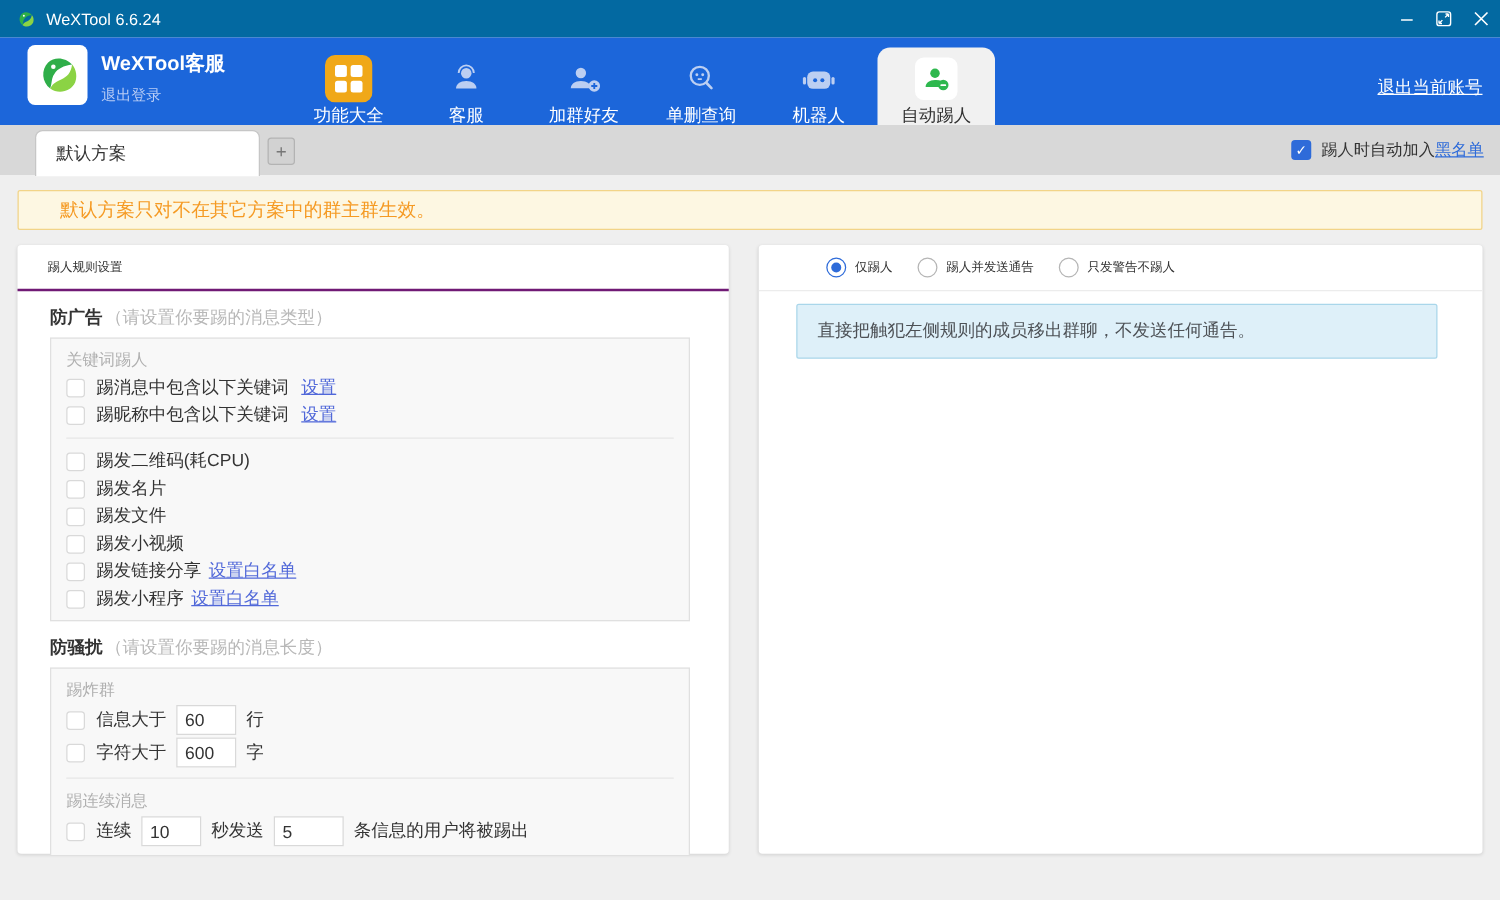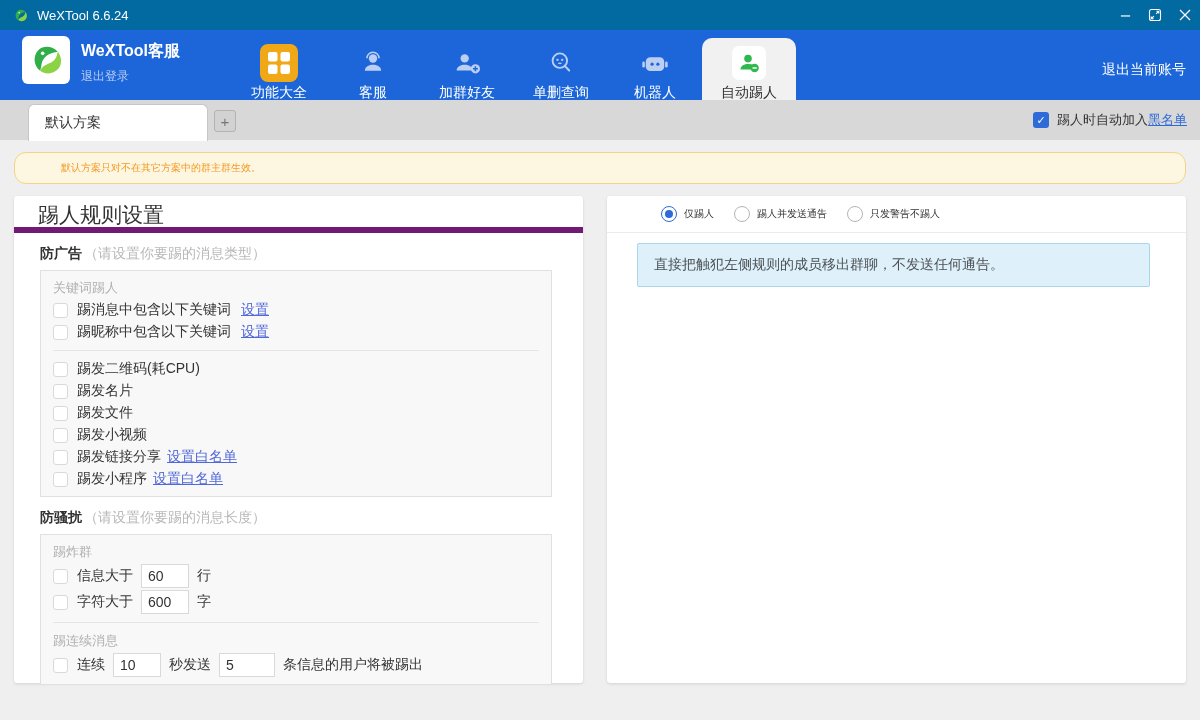--- a/index.html
+++ b/index.html
@@ -26,50 +26,50 @@
   .nav-item { width:94px; height:70px; display:flex; flex-direction:column; align-items:center;
               padding-top:5px; cursor:pointer; position:relative; }
   .nav-item .icon-slot { height:40px; display:grid; place-items:center; }
   .nav-item .nav-label { font-size:14px; color:#fff; margin-top:1px; }
   .nav-item.selected { background:#f1f1f1; border-radius:10px 10px 0 0; }
   .nav-item.selected .nav-label { color:#333; }
   .icon-box-orange { width:38px; height:38px; }
   .icon-box-white { width:34px; height:34px; background:#fff; border-radius:7px; display:grid; place-items:center; }
   .more-dots { position:absolute; bottom:-1px; right:7px; color:#2e6bd9; font-size:13px;
                font-weight:bold; letter-spacing:2px; cursor:pointer; }
-  .logout-account { position:absolute; right:14px; top:31px; font-size:14px; color:#fff; cursor:pointer; }
+  .logout-account { position:absolute; right:14px; top:31px; font-size:14px; color:#fff; cursor:pointer;text-decoration:underline; }
 
   
   .tabstrip { position:absolute; top:100px; left:0; width:1200px; height:40px; background:#d8d8d8;padding-left:18px; }
   .scheme-tab { position:absolute; left:28px; top:4px; width:180px; height:37px; background:#fff;
                 border:1px solid #c6c6c6; border-bottom:none; border-radius:6px 6px 0 0;
                 display:flex; align-items:center; padding-left:16px; font-size:14px; color:#333; cursor:pointer; }
   .add-tab { position:absolute; left:214px; top:10px; width:22px; height:22px; background:#d2d2d2;
              border:1px solid #b3b3b3; border-radius:3px; display:grid; place-items:center;
              color:#767676; font-size:15px; line-height:1; cursor:pointer; }
   .blacklist { position:absolute; right:13px; top:0; height:40px; display:flex; align-items:center;
                font-size:13px; color:#333; }
   .cbx { width:16px; height:16px; border-radius:3px; margin-right:8px; cursor:pointer;
          display:grid; place-items:center; }
   .cbx.checked { background:#2e6bd9; color:#fff; font-size:11px; }
   .blacklist a { color:#2e6bd9; text-decoration:underline; cursor:pointer; }
 
   
   .notice { position:absolute; left:14px; top:152px; width:1172px; height:32px; background:#fdf7e2;
-            border:1px solid #f2d488; border-radius:12px; display:flex; align-items:center;
-            padding-left:46px; font-size:10px; color:#f59a23; }
+            border:1px solid #f2d488; border-radius:2px; display:flex; align-items:center;
+            padding-left:33px; font-size:15px; color:#f59a23; }
 
   
   .card { position:absolute; top:196px; height:487px; background:#fff; border-radius:3px;
           box-shadow:0 1px 3px rgba(0,0,0,.12); }
   .card-left { left:14px; width:569px; }
   .card-right { left:607px; width:579px; }
 
-  .panel-title { height:37px; line-height:37px; padding-left:24px; font-size:21px; color:#333;
-                 border-bottom:6px solid #701a75; }
+  .panel-title { height:37px; line-height:37px; padding-left:24px; font-size:10px; color:#333;
+                 border-bottom:2px solid #701a75; }
   .section { margin:0 31px 0 26px; }
   .section-head { margin-top:12px; font-size:14px; display:flex; align-items:center; }
   .section-title { font-weight:bold; color:#333; }
   .section-hint { color:#b8b8b8; margin-left:2px; }
   .group-box { margin-top:7px; background:#f8f8f8; border:1px solid #e0e0e0; padding:6px 12px; }
   .group-label { color:#b0b0b0; font-size:13px; height:22px; line-height:22px; }
   .check-row { display:flex; align-items:center; height:22px; }
   .check-row.tall { height:26px; }
   .cbx.unchecked { width:15px; height:15px; background:#fff; border:1px solid #d9d9d9; margin-right:9px; flex:none; }
   .row-label { font-size:14px; color:#333; white-space:nowrap; }

